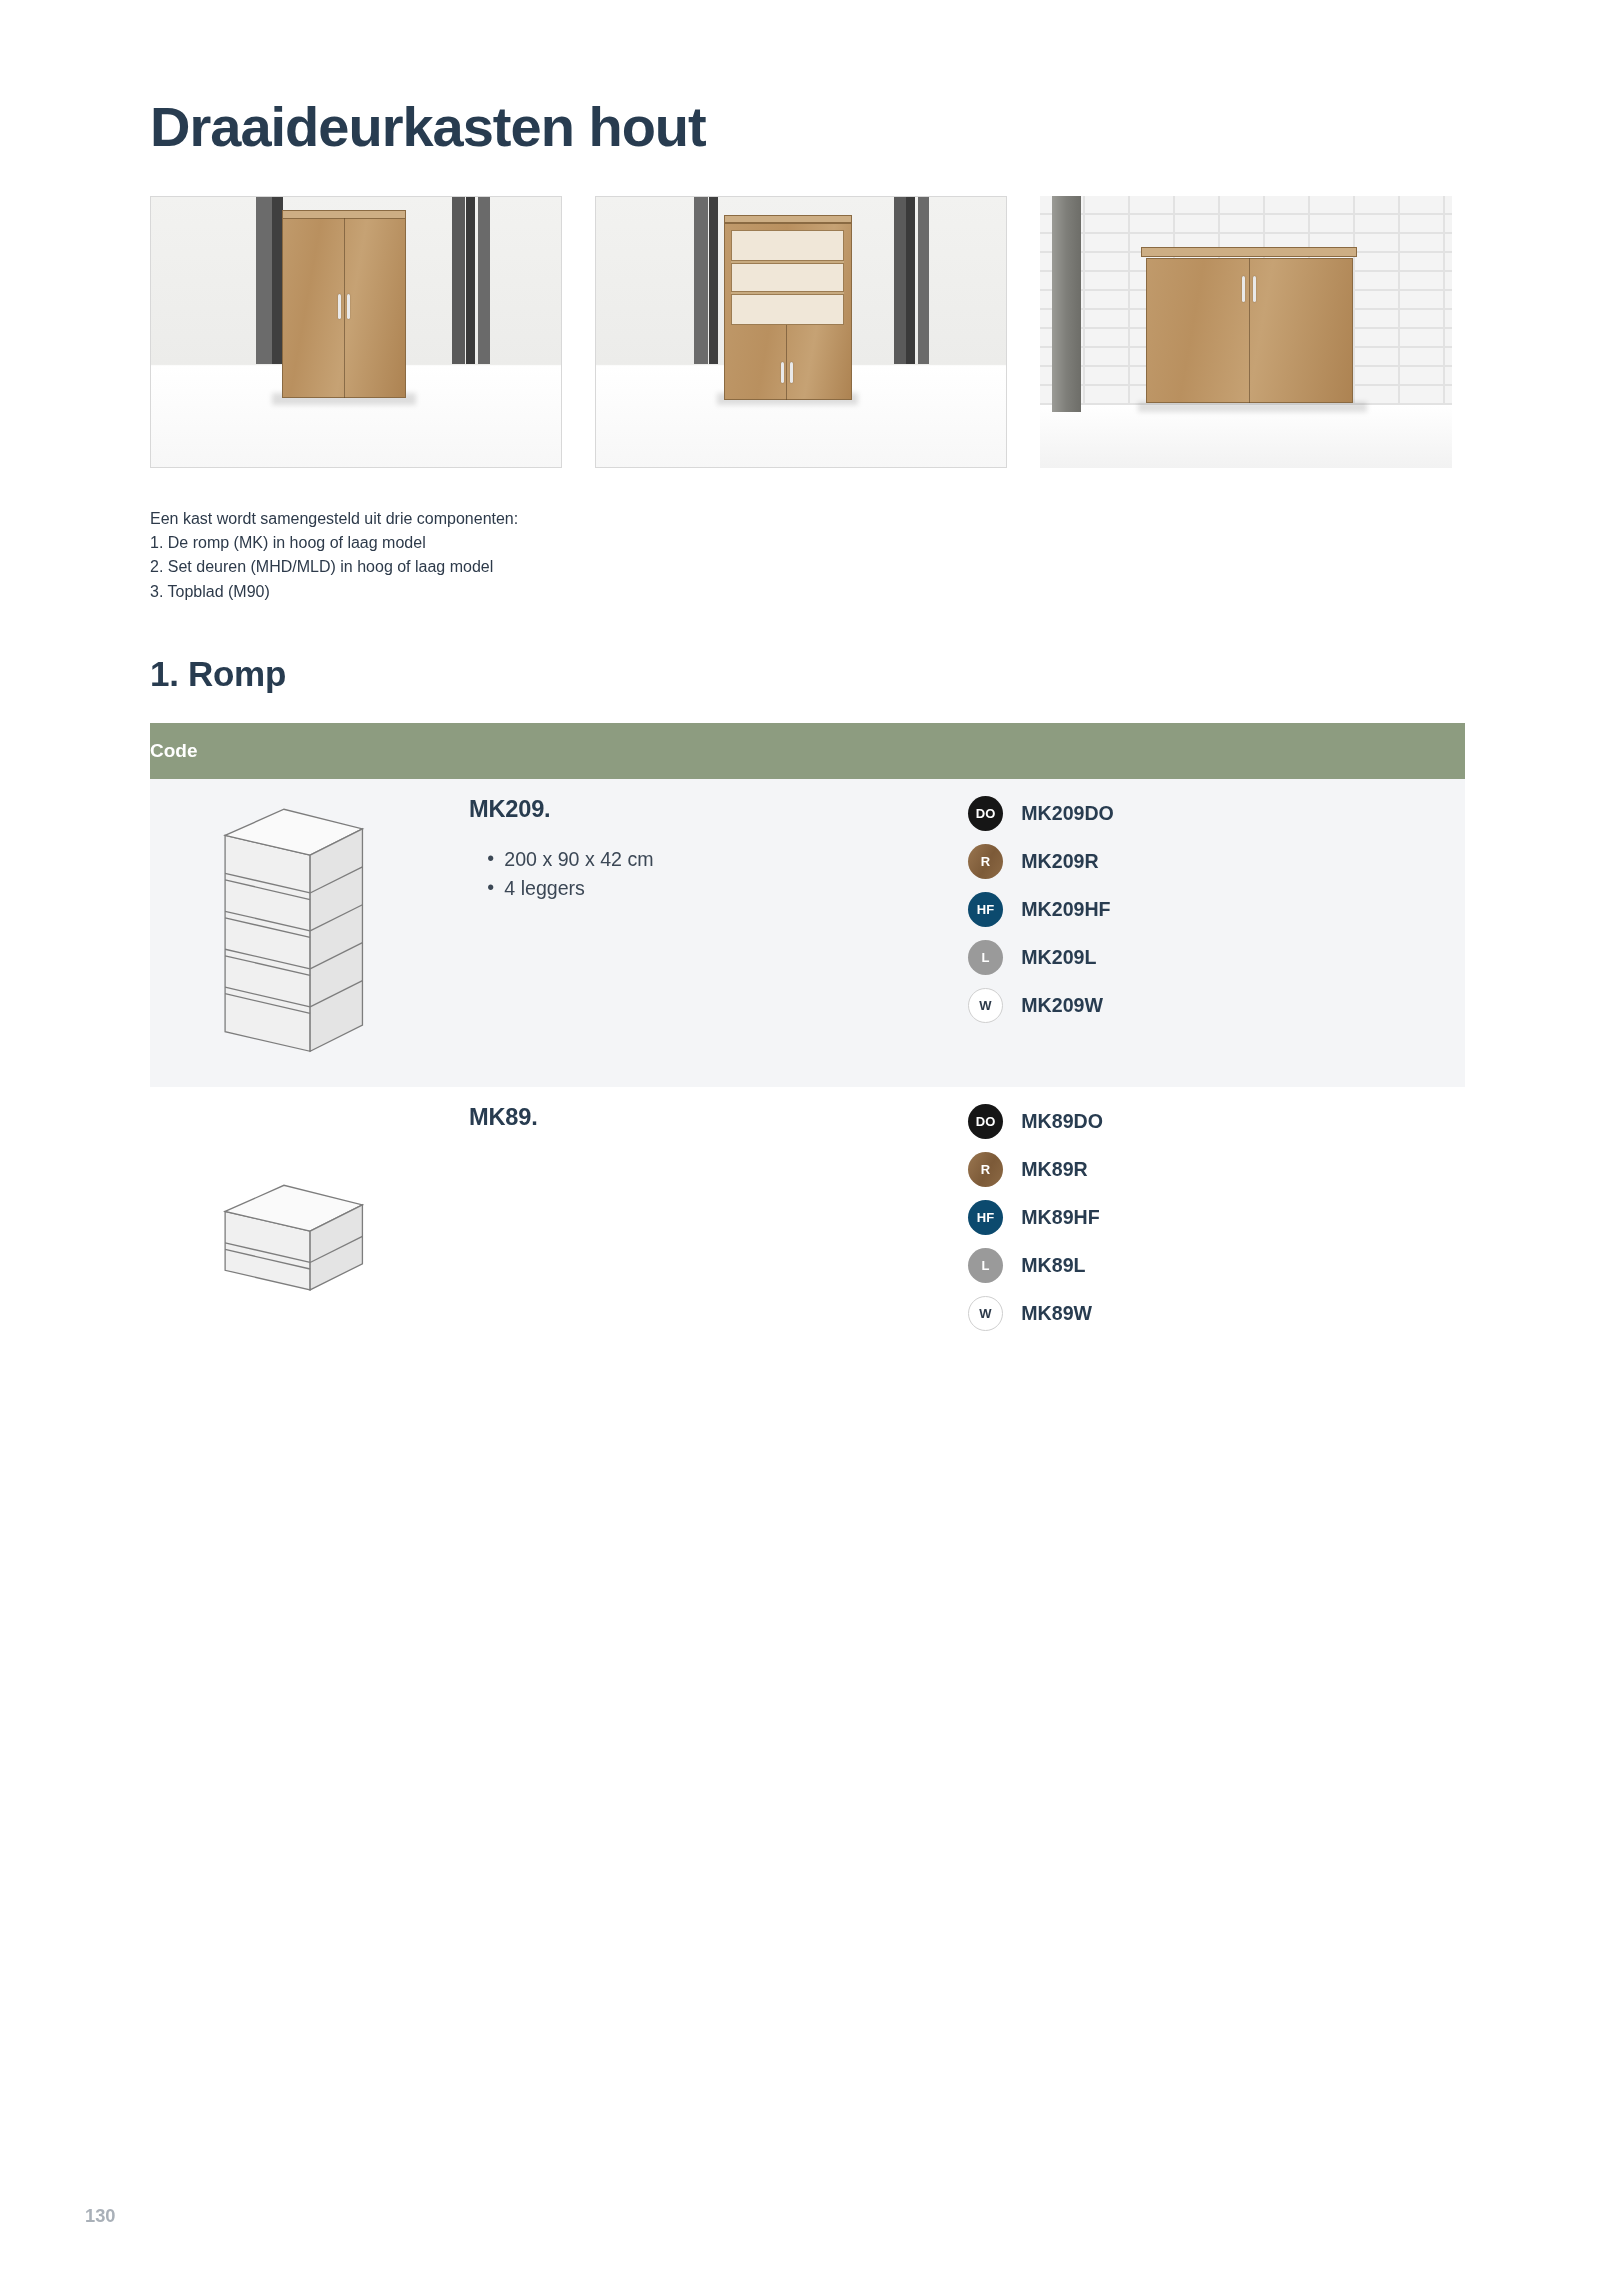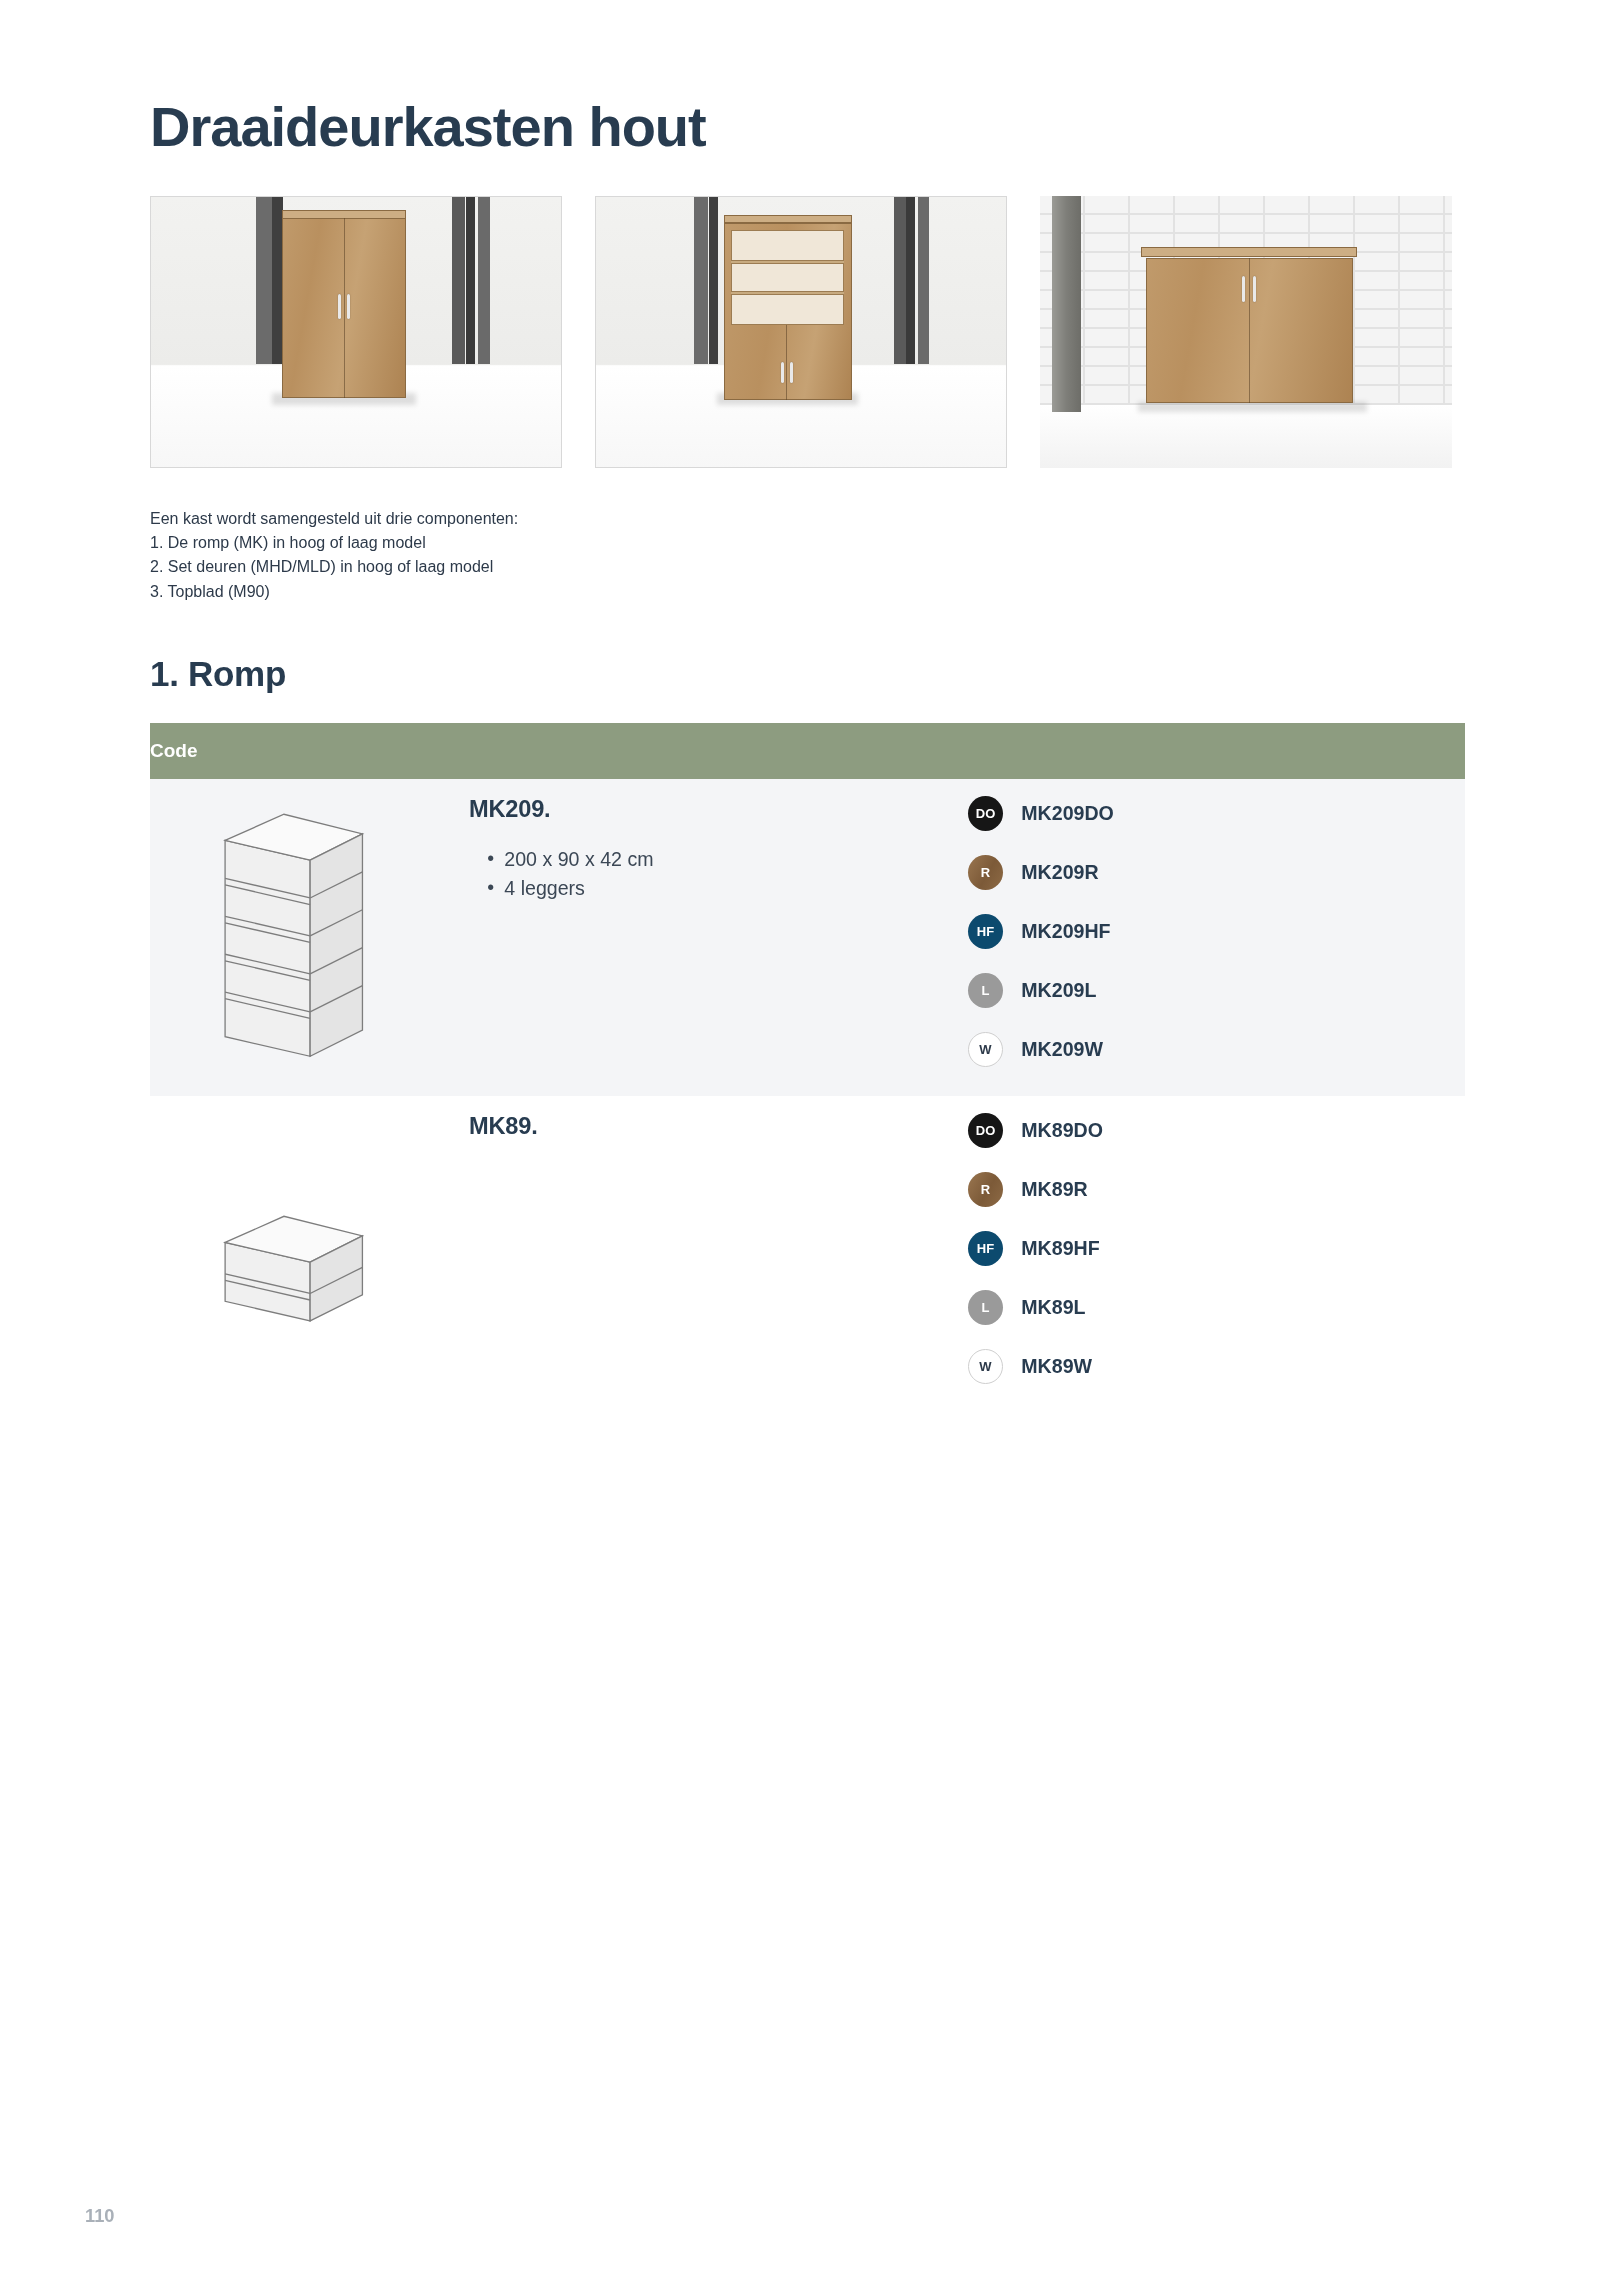--- a/index.html
+++ b/index.html
@@ -197,21 +197,21 @@
     padding-left: 17px;
   }
   .bullets li:before {
     content: "•";
     position: absolute;
     left: 0; top: -1.3px;
     font-size: 19.6px;
     color: #3b4755;
   }
 
-  .code-list { display: flex; flex-direction: column; gap: 24px; }
+  .code-list { display: flex; flex-direction: column; gap: 13px; }
   .code-item { display: flex; align-items: center; gap: 18.3px; }
   .swatch {
     width: 35px; height: 35px;
     border-radius: 50%;
     display: flex; align-items: center; justify-content: center;
     font-size: 13px;
     font-weight: bold;
     flex: 0 0 auto;
   }
   .sw-do { background: #161616; color: #ffffff; }
@@ -402,15 +402,15 @@
                 <span class="code-label">MK89W</span>
               </div>
             </div>
           </div>
         </div>
       </div>
 
     </div>
   </div>
 
-  <div class="folio">110</div>
+  <div class="folio">130</div>
 </div>
 
 
 </body></html>

